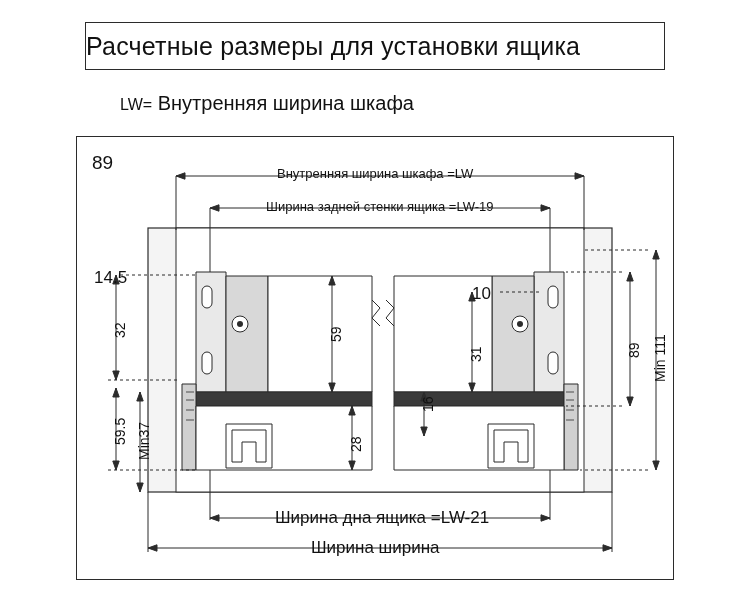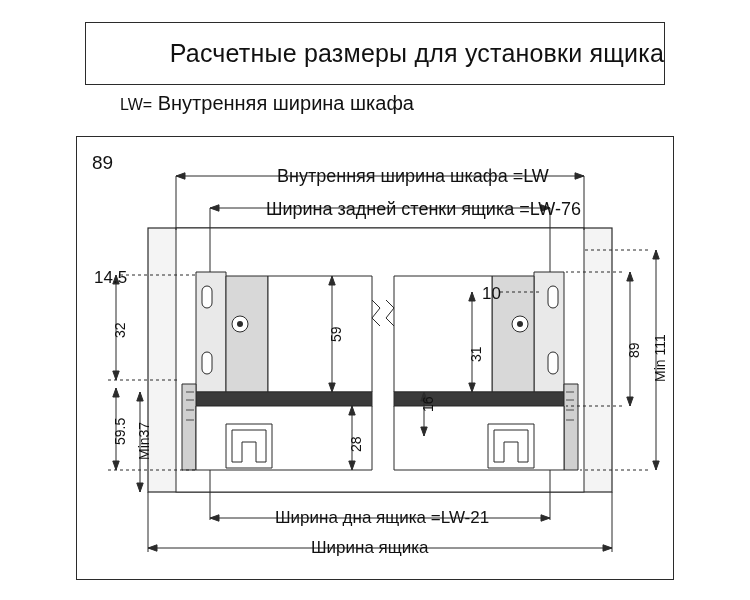--- a/index.html
+++ b/index.html
@@ -6,23 +6,23 @@
   body{
     width:750px;height:600px;
     background:#ffffff;
     font-family:"Liberation Sans", sans-serif;
     color:#1a1a1a;
     overflow:hidden;
     position:relative;
   }
   .title-box{
     position:absolute;
-    left:85px;top:22px;width:580px;height:63px;
+    left:85px;top:22px;width:580px;height:48px;
     border:1.5px solid #2b2b2b;
-    display:flex;align-items:center;justify-content:flex-end;
+    display:flex;align-items:center;justify-content:flex-start;
     box-sizing:border-box;
   }
   .title-text{
     font-size:25px;
     letter-spacing:.2px;
     color:#111;
     white-space:nowrap;
   }
   .subtitle{
     position:absolute;
@@ -39,21 +39,21 @@
     box-sizing:border-box;
     background:#fff;
   }
   .num-89{
     position:absolute;left:92px;top:152px;
     font-size:19px;color:#111;
   }
   svg.draw{position:absolute;left:0;top:0;width:750px;height:600px;}
   .lbl{
     position:absolute;
-    font-size:18px;
+    font-size:13px;
     color:#111;
     white-space:nowrap;
   }
   .lbl.big{font-size:17px;}
   .lbl.mid{font-size:14px;}
   .rot90{transform:rotate(-90deg);transform-origin:left top;}
 </style>
 </head>
 <body>
 
@@ -177,30 +177,30 @@
     <line x1="656" y1="250" x2="656" y2="470"></line>
     <path d="M656 250 l-3.2 9 h6.4 z" fill="#2b2b2b"></path>
     <path d="M656 470 l-3.2 -9 h6.4 z" fill="#2b2b2b"></path>
     <line x1="648" y1="250" x2="584" y2="250" stroke-dasharray="3,3"></line>
     <line x1="648" y1="470" x2="580" y2="470" stroke-dasharray="3,3"></line>
 
   </g>
 </svg>
 
 <div class="lbl" style="left:277px;top:166px;">Внутренняя ширина шкафа =LW</div>
-<div class="lbl" style="left:266px;top:199px;">Ширина задней стенки ящика =LW-76</div>
+<div class="lbl" style="left:266px;top:199px;">Ширина задней стенки ящика =LW-19</div>
 <div class="lbl big" style="left:275px;top:508px;text-align:right;">Ширина дна ящика =LW-21</div>
 
-<div class="lbl big" style="left:311px;top:538px;">Ширина ящика</div>
+<div class="lbl big" style="left:311px;top:538px;">Ширина ширина</div>
 
 <div class="lbl big" style="left:94px;top:268px;">14.5</div>
 <div class="lbl mid rot90" style="left:112px;top:338px;">32</div>
 <div class="lbl mid rot90" style="left:112px;top:445px;">59.5</div>
 <div class="lbl mid rot90" style="left:136px;top:460px;">Min37</div>
 
 <div class="lbl mid rot90" style="left:328px;top:342px;">59</div>
 <div class="lbl mid rot90" style="left:348px;top:452px;">28</div>
 <div class="lbl mid rot90" style="left:420px;top:412px;">16</div>
 <div class="lbl mid rot90" style="left:468px;top:362px;">31</div>
 
-<div class="lbl big" style="left:482px;top:284px;">10</div>
+<div class="lbl big" style="left:472px;top:284px;">10</div>
 <div class="lbl mid rot90" style="left:626px;top:358px;">89</div>
 <div class="lbl mid rot90" style="left:652px;top:382px;">Min 111</div>
 
 </body></html>

